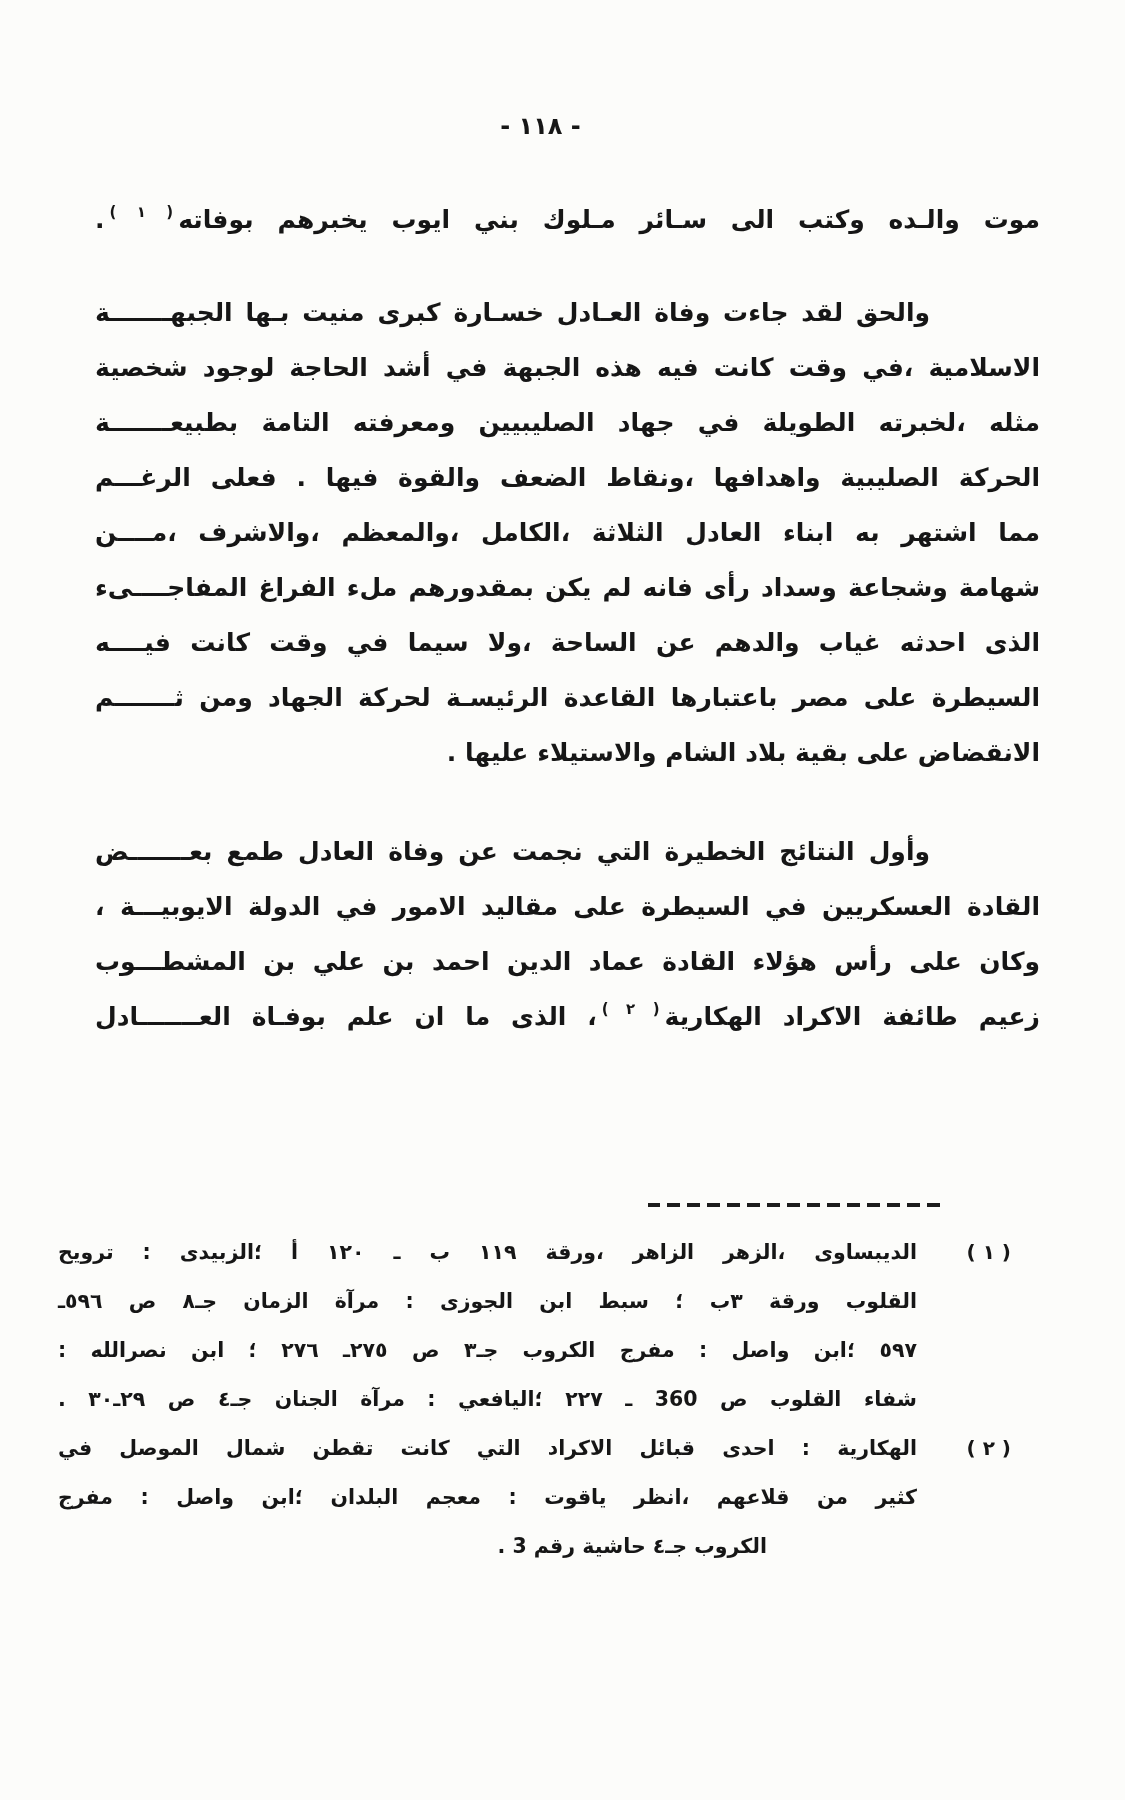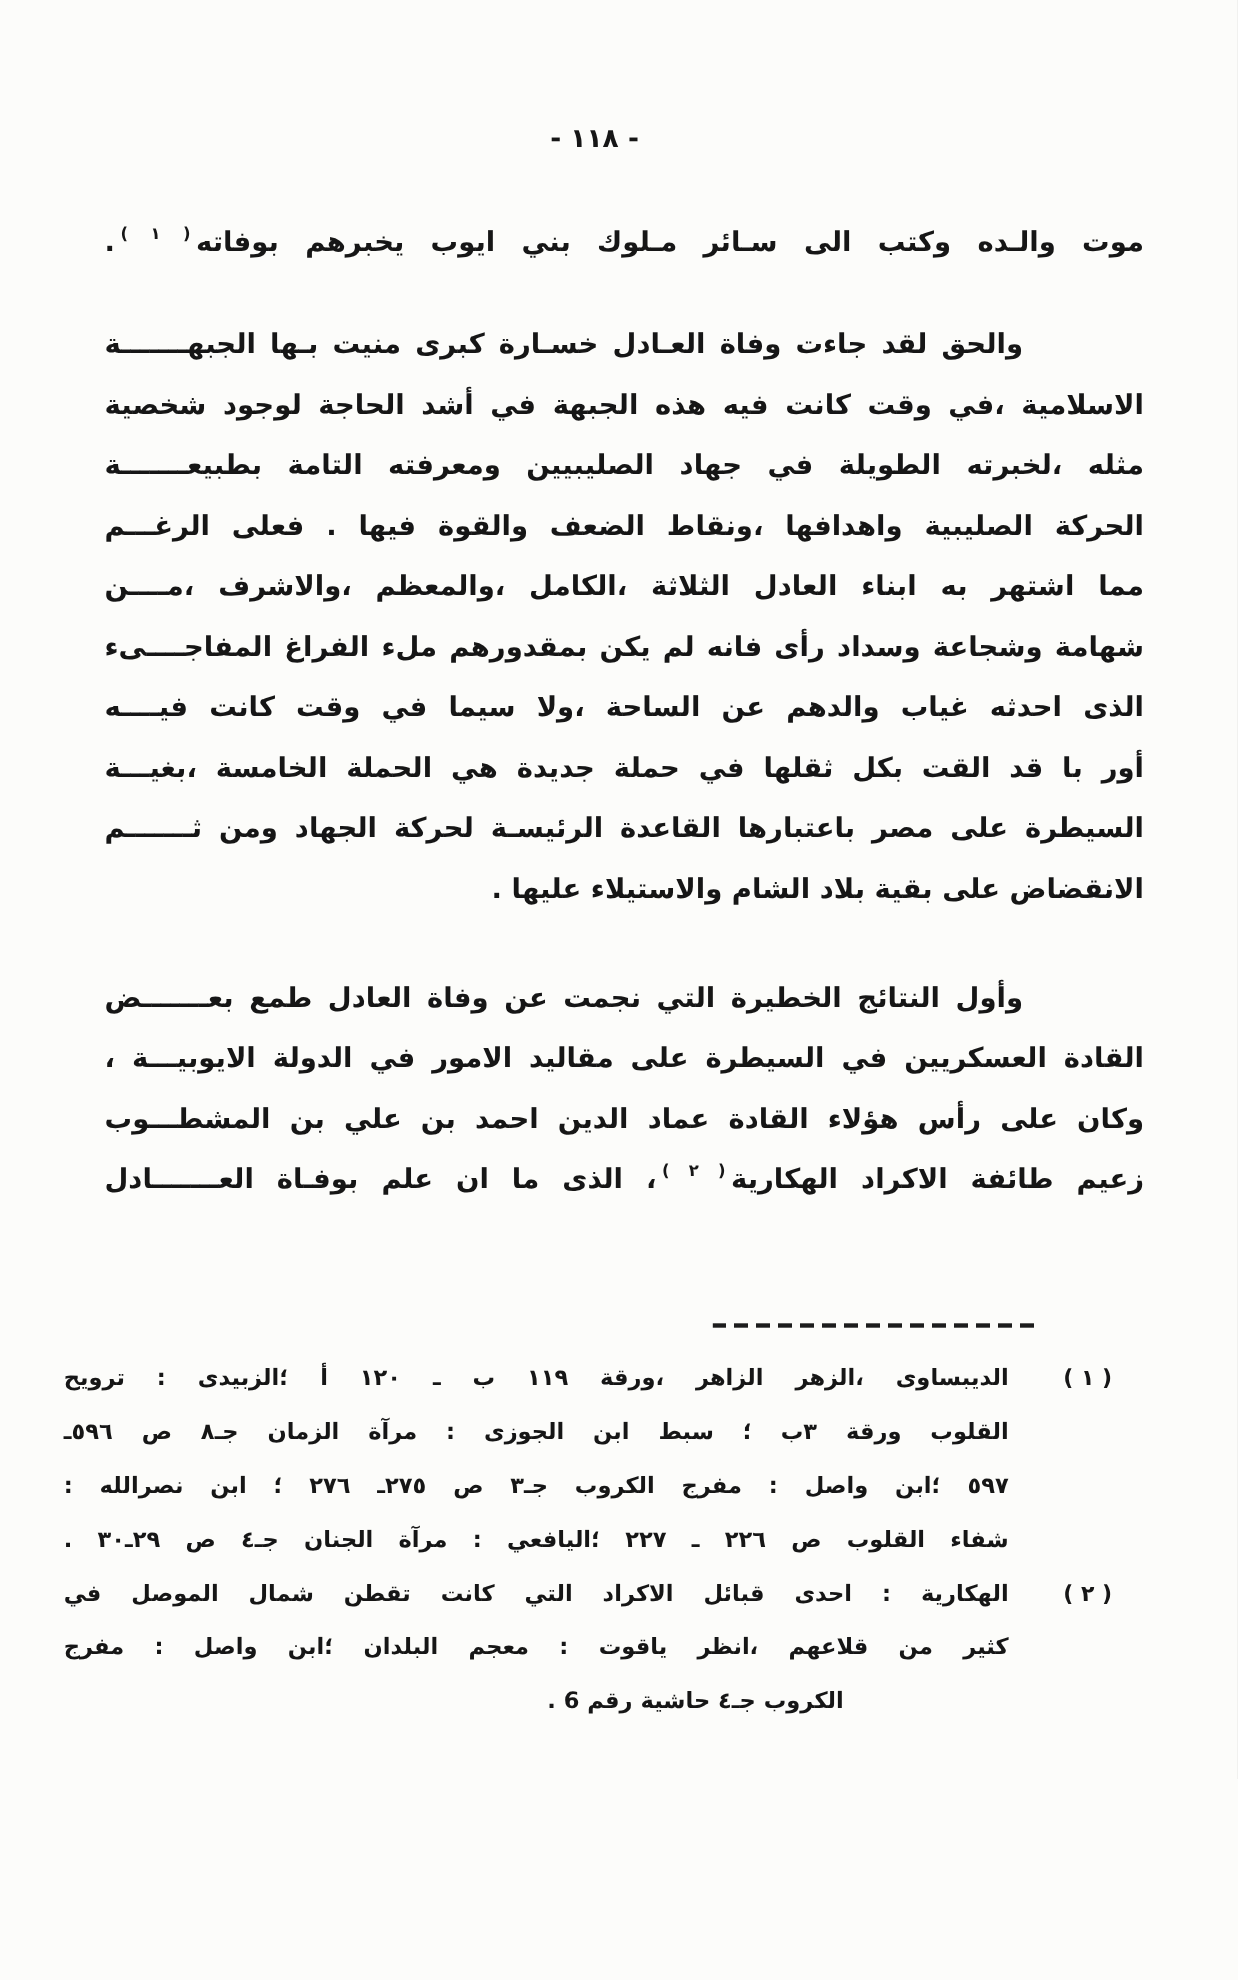--- a/index.html
+++ b/index.html
@@ -100,47 +100,46 @@
 
   <div class="body-text" dir="rtl">
     <p><span>موت والـده وكتب الى سـائر مـلوك بني ايوب يخبرهم بوفاته</span><sup class="fn-ref">( ١ )</sup><span>.</span></p>
     <p class="indent gap-sm">والحق لقد جاءت وفاة العـادل خسـارة كبرى منيت بـها الجبهـــــــة</p>
     <p>الاسلامية ،في وقت كانت فيه هذه الجبهة في أشد الحاجة لوجود شخصية</p>
     <p>مثله ،لخبرته الطويلة في جهاد الصليبيين ومعرفته التامة بطبيعـــــــة</p>
     <p>الحركة الصليبية واهدافها ،ونقاط الضعف والقوة فيها . فعلى الرغـــم</p>
     <p>مما اشتهر به ابناء العادل الثلاثة ،الكامل ،والمعظم ،والاشرف ،مــــن</p>
     <p>شهامة وشجاعة وسداد رأى فانه لم يكن بمقدورهم ملء الفراغ المفاجــــىء</p>
     <p>الذى احدثه غياب والدهم عن الساحة ،ولا سيما في وقت كانت فيــــه</p>
-    <p>أور با قد القت بكل ثقلها في حملة جديدة هي الحملة الخامسة ،بغيـــة</p>
     <p>السيطرة على مصر باعتبارها القاعدة الرئيسـة لحركة الجهاد ومن ثـــــــم</p>
     <p class="open-end">الانقضاض على بقية بلاد الشام والاستيلاء عليها .</p>
     <p class="indent gap-md">وأول النتائج الخطيرة التي نجمت عن وفاة العادل طمع بعـــــــض</p>
     <p>القادة العسكريين في السيطرة على مقاليد الامور في الدولة الايوبيـــة ،</p>
     <p>وكان على رأس هؤلاء القادة عماد الدين احمد بن علي بن المشطـــوب</p>
     <p><span>زعيم طائفة الاكراد الهكارية</span><sup class="fn-ref">( ٢ )</sup><span>، الذى ما ان علم بوفـاة العـــــــادل</span></p>
   </div>
 
   <div class="separator"></div>
 
   <div class="footnotes" dir="rtl">
 
     <div class="footnote">
       <span class="fn-marker">( ١ )</span>
       <div class="fn-lines">
         <p>الديبساوى ،الزهر الزاهر ،ورقة ١١٩ ب ـ ١٢٠ أ ؛الزبيدى : ترويح</p>
         <p>القلوب ورقة ٣ب ؛ سبط ابن الجوزى : مرآة الزمان جـ٨ ص ٥٩٦ـ</p>
         <p>٥٩٧ ؛ابن واصل : مفرج الكروب جـ٣ ص ٢٧٥ـ ٢٧٦ ؛ ابن نصرالله :</p>
-        <p>شفاء القلوب ص ٢٢٦ ـ ٢٢٧ ؛اليافعي : مرآة الجنان جـ٤ ص ٢٩ـ٣٠ .</p>
+        <p>شفاء القلوب ص 360 ـ ٢٢٧ ؛اليافعي : مرآة الجنان جـ٤ ص ٢٩ـ٣٠ .</p>
       </div>
     </div>
 
     <div class="footnote">
       <span class="fn-marker">( ٢ )</span>
       <div class="fn-lines">
         <p>الهكارية : احدى قبائل الاكراد التي كانت تقطن شمال الموصل في</p>
         <p>كثير من قلاعهم ،انظر ياقوت : معجم البلدان ؛ابن واصل : مفرج</p>
-        <p class="open-end fn-indent">الكروب جـ٤ حاشية رقم 6 .</p>
+        <p class="open-end fn-indent">الكروب جـ٤ حاشية رقم 3 .</p>
       </div>
     </div>
 
   </div>
 
 </div>
 
 </body></html>

